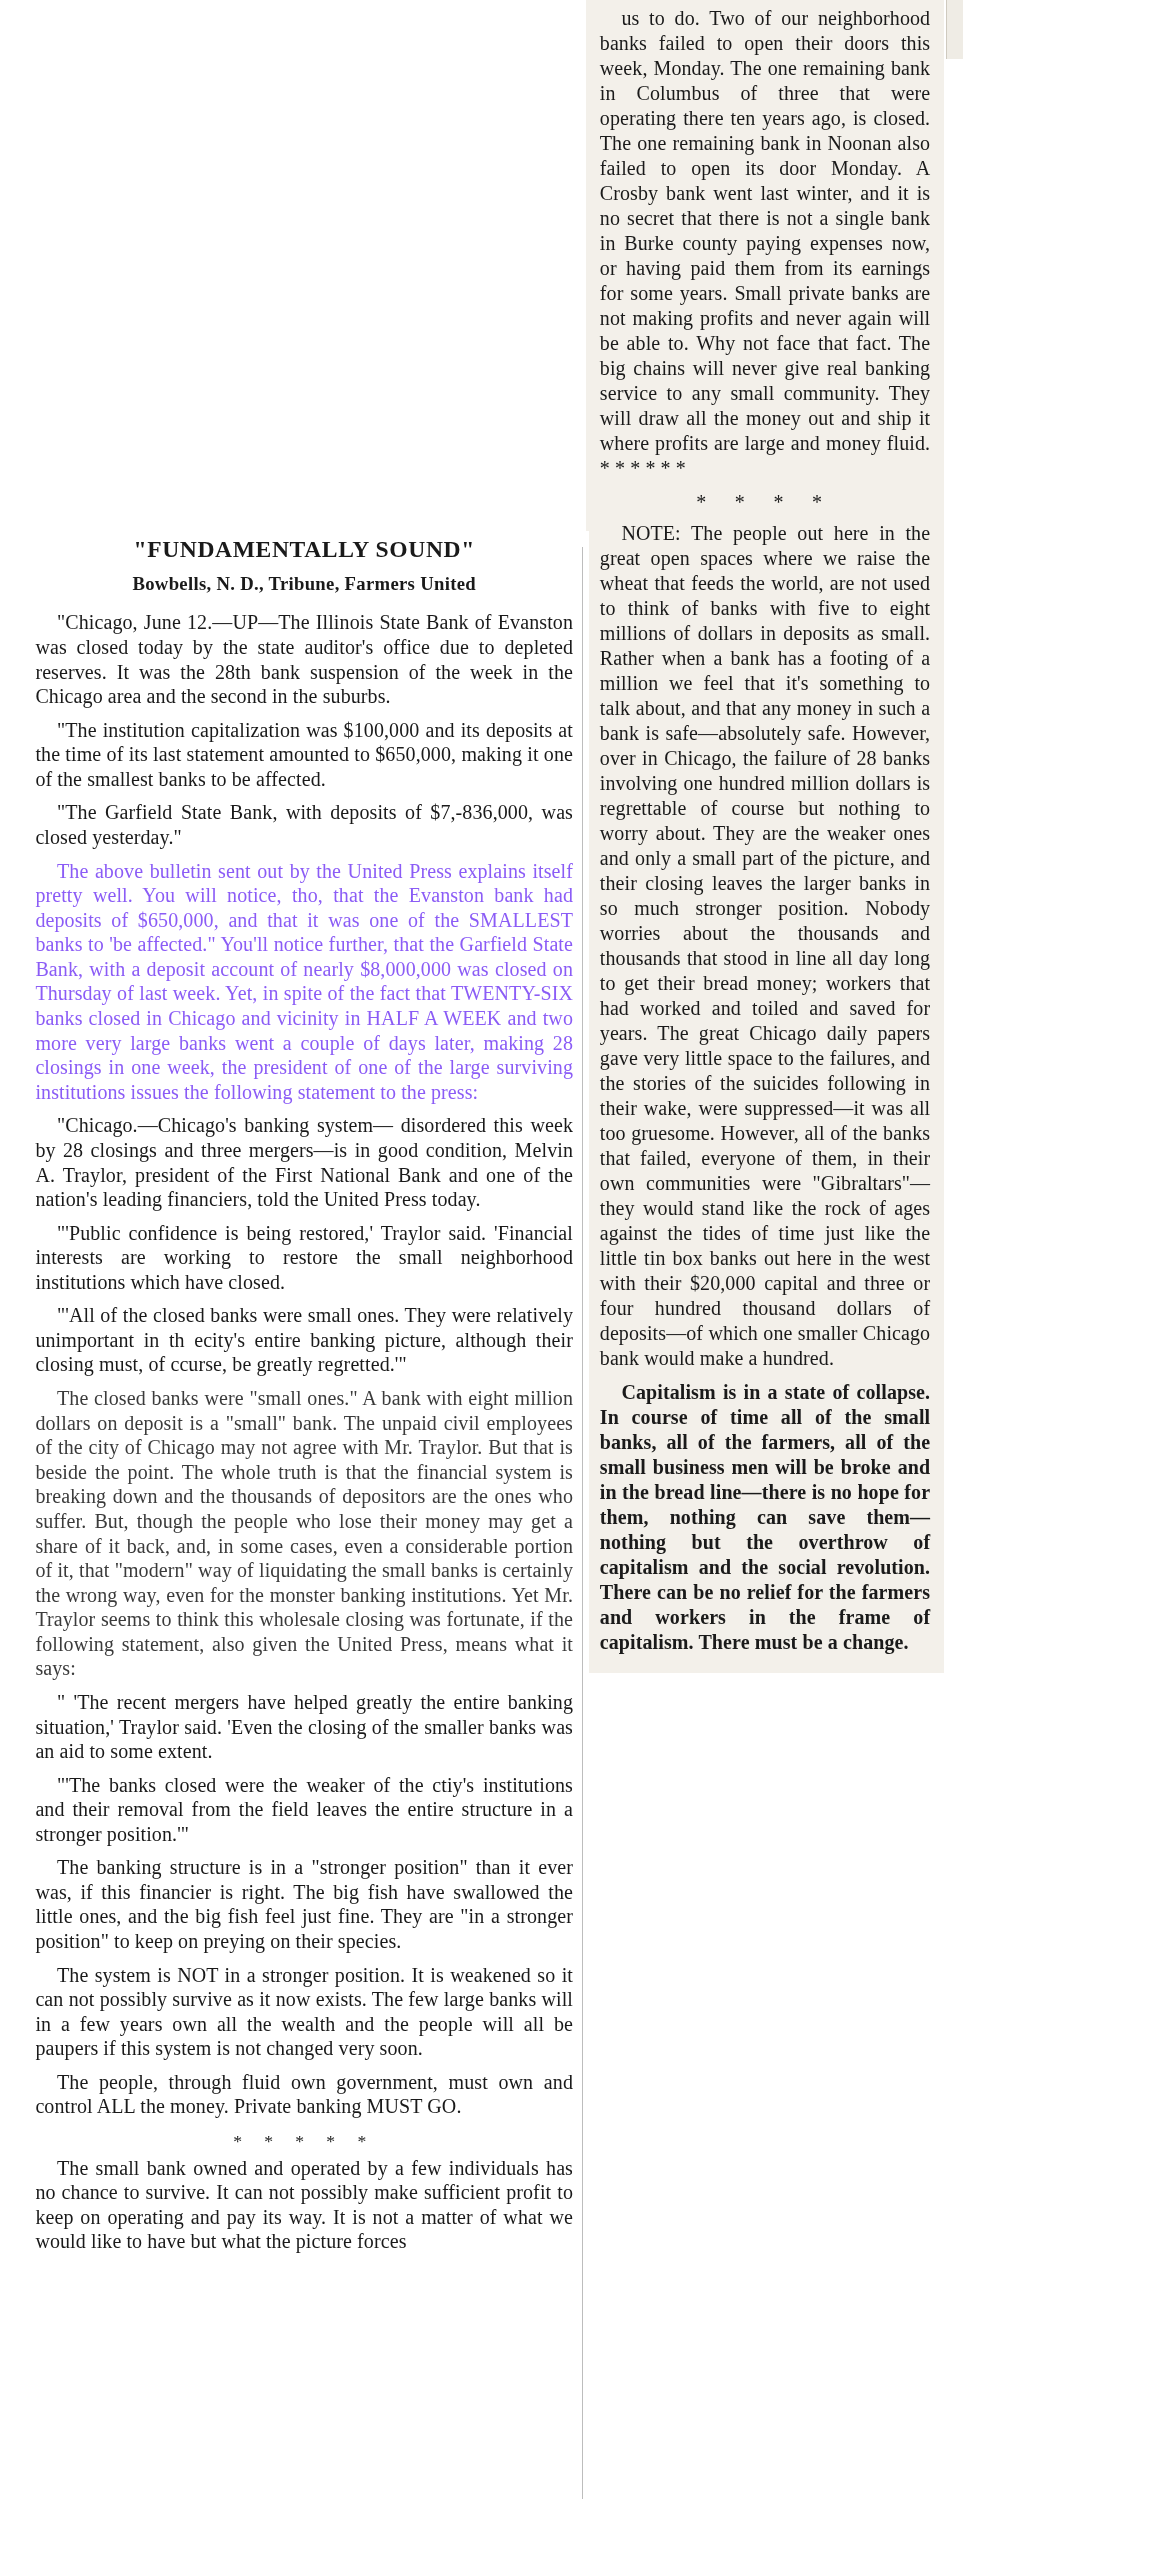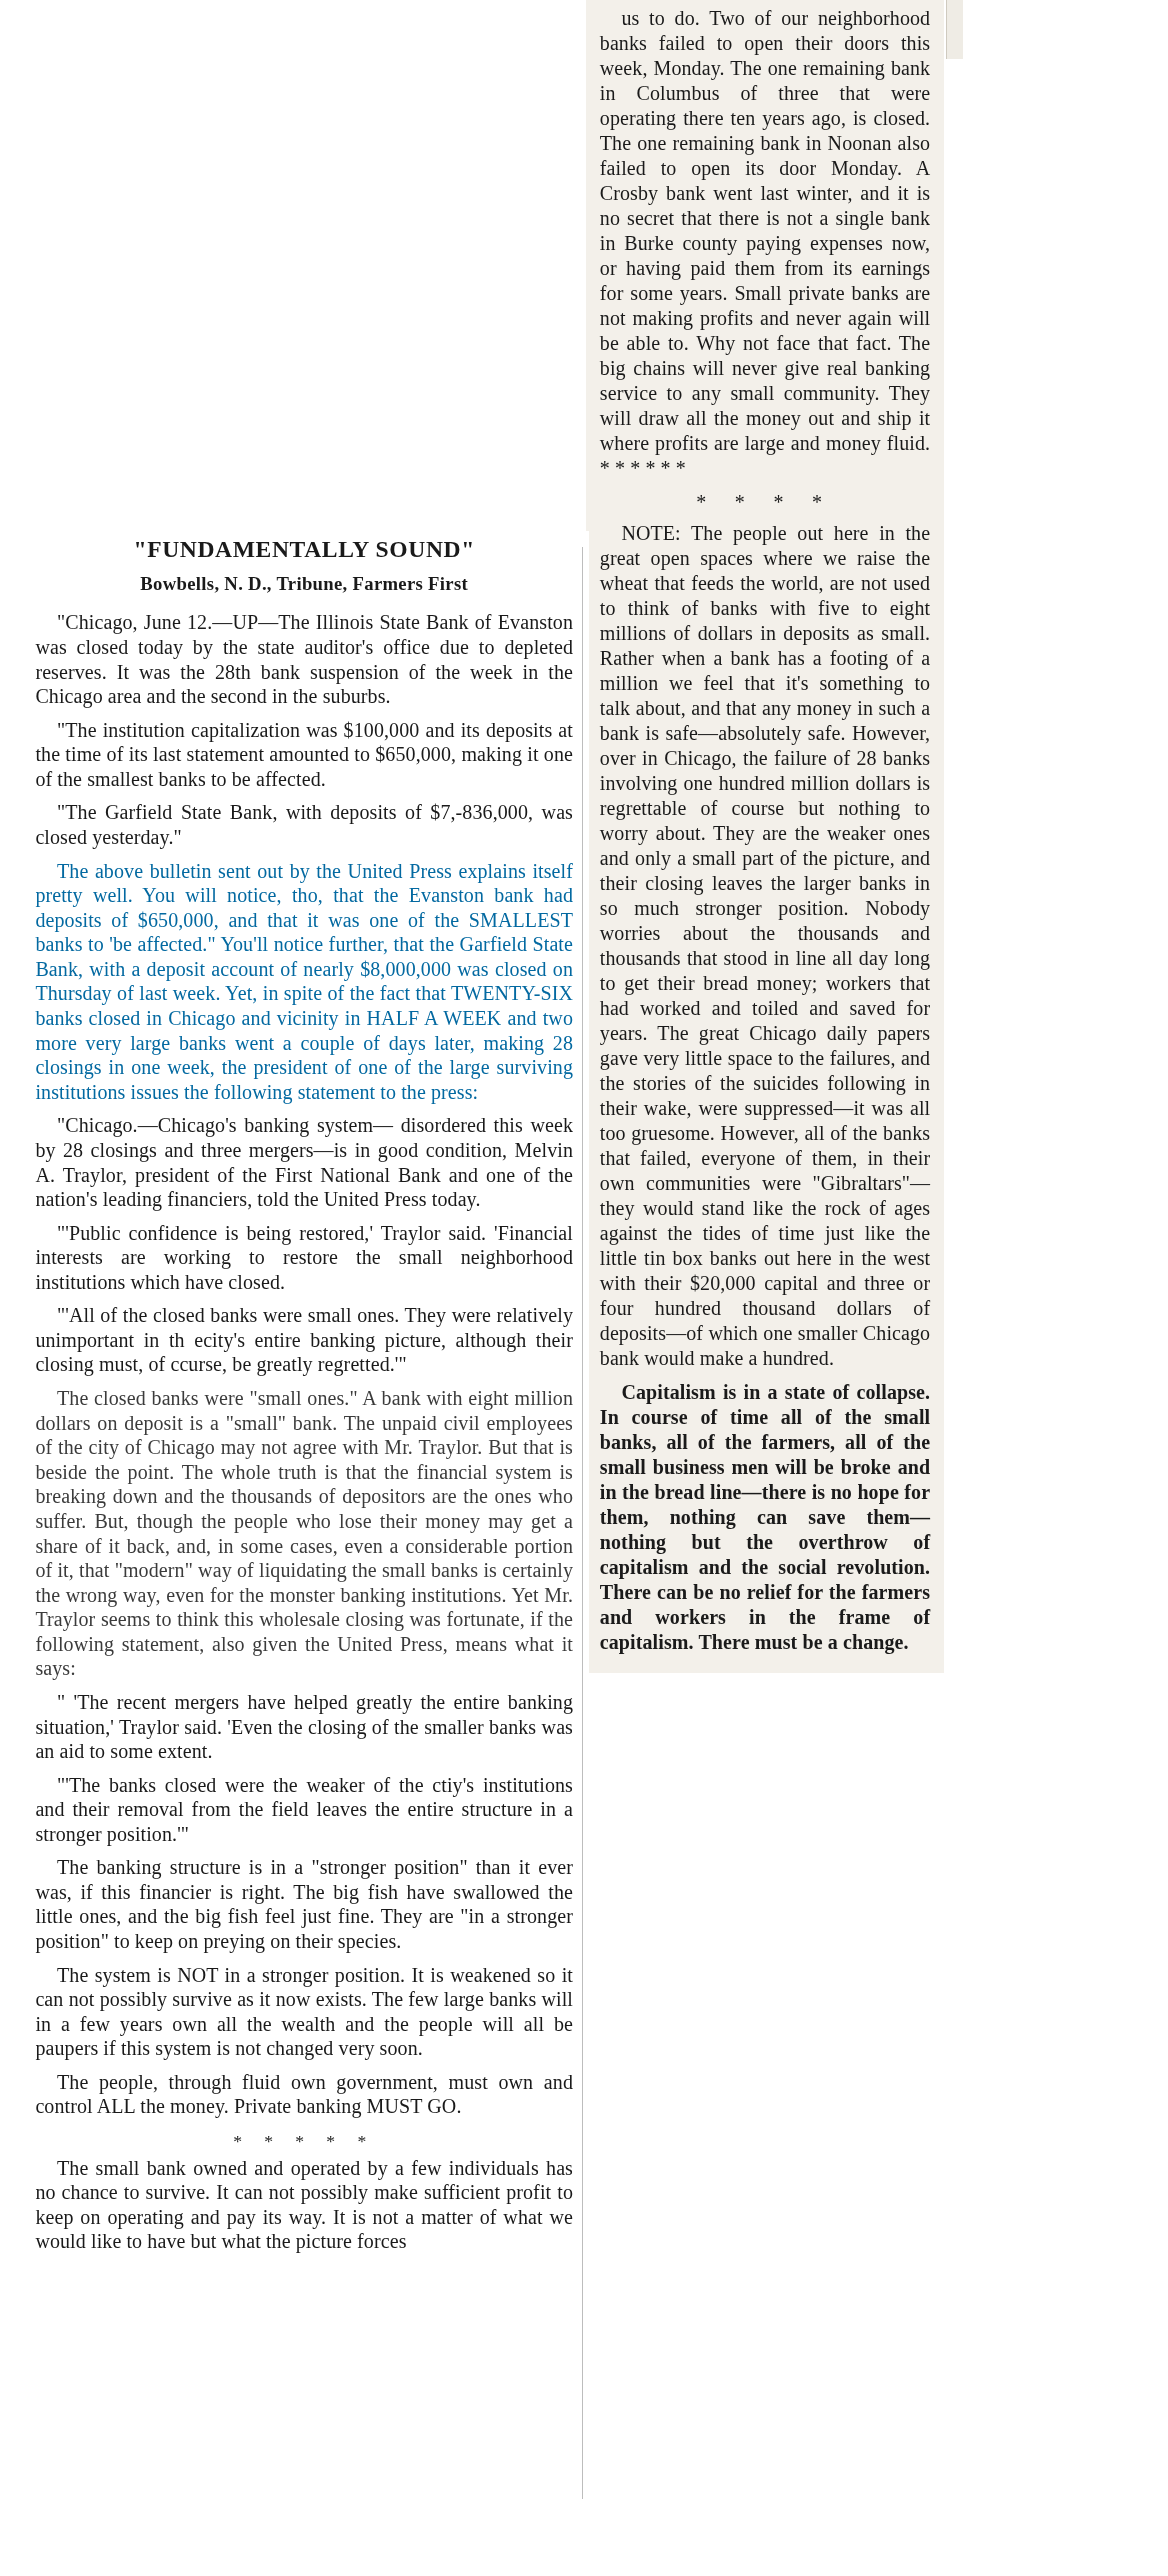--- a/index.html
+++ b/index.html
@@ -119,21 +119,21 @@
     margin: 11.8px 0 3.9px 0;
     text-indent: 0;
   }
   .stars-inline {
     text-align: center;
     font-size: 16.7px;
     letter-spacing: 11.8px;
     margin: 2px 0 5.9px 0;
     text-indent: 0;
   }
-  .faded { color: #0369a1; }
+  .faded { color: #8b5cf6; }
   .smudge { color: #3b3b3b; }
   .note-lead { }
 
   .right-text p {
     font-size: 20px;
     line-height: 25px;
   }
 </style>
 </head>
 <body>
@@ -149,21 +149,21 @@
 
   <div class="edge-sliver">
     <div class="strip"></div>
   </div>
 
   <div class="col-left-bg"></div>
   <div class="col-left-rule"></div>
 
   <div class="col-left">
     <div class="headline">"FUNDAMENTALLY SOUND"</div>
-    <div class="subhead">Bowbells, N. D., Tribune, Farmers First</div>
+    <div class="subhead">Bowbells, N. D., Tribune, Farmers United</div>
 
     <p>"Chicago, June 12.—UP—The Illinois State Bank of Evanston was closed today by the state auditor's office due to depleted reserves. It was the 28th bank suspension of the week in the Chicago area and the second in the suburbs.</p>
     <p>"The institution capitalization was $100,000 and its deposits at the time of its last statement amounted to $650,000, making it one of the smallest banks to be affected.</p>
     <p>"The Garfield State Bank, with deposits of $7,-836,000, was closed yesterday."</p>
     <p class="faded">The above bulletin sent out by the United Press explains itself pretty well. You will notice, tho, that the Evanston bank had deposits of $650,000, and that it was one of the SMALLEST banks to 'be affected." You'll notice further, that the Garfield State Bank, with a deposit account of nearly $8,000,000 was closed on Thursday of last week. Yet, in spite of the fact that TWENTY-SIX banks closed in Chicago and vicinity in HALF A WEEK and two more very large banks went a couple of days later, making 28 closings in one week, the president of one of the large surviving institutions issues the following statement to the press:</p>
     <p>"Chicago.—Chicago's banking system— disordered this week by 28 closings and three mergers—is in good condition, Melvin A. Traylor, president of the First National Bank and one of the nation's leading financiers, told the United Press today.</p>
     <p>"'Public confidence is being restored,' Traylor said. 'Financial interests are working to restore the small neighborhood institutions which have closed.</p>
     <p>"'All of the closed banks were small ones. They were relatively unimportant in th ecity's entire banking picture, although their closing must, of ccurse, be greatly regretted.'"</p>
     <p class="smudge">The closed banks were "small ones." A bank with eight million dollars on deposit is a "small" bank. The unpaid civil employees of the city of Chicago may not agree with Mr. Traylor. But that is beside the point. The whole truth is that the financial system is breaking down and the thousands of depositors are the ones who suffer. But, though the people who lose their money may get a share of it back, and, in some cases, even a considerable portion of it, that "modern" way of liquidating the small banks is certainly the wrong way, even for the monster banking institutions. Yet Mr. Traylor seems to think this wholesale closing was fortunate, if the following statement, also given the United Press, means what it says:</p>
     <p>" 'The recent mergers have helped greatly the entire banking situation,' Traylor said. 'Even the closing of the smaller banks was an aid to some extent.</p>

